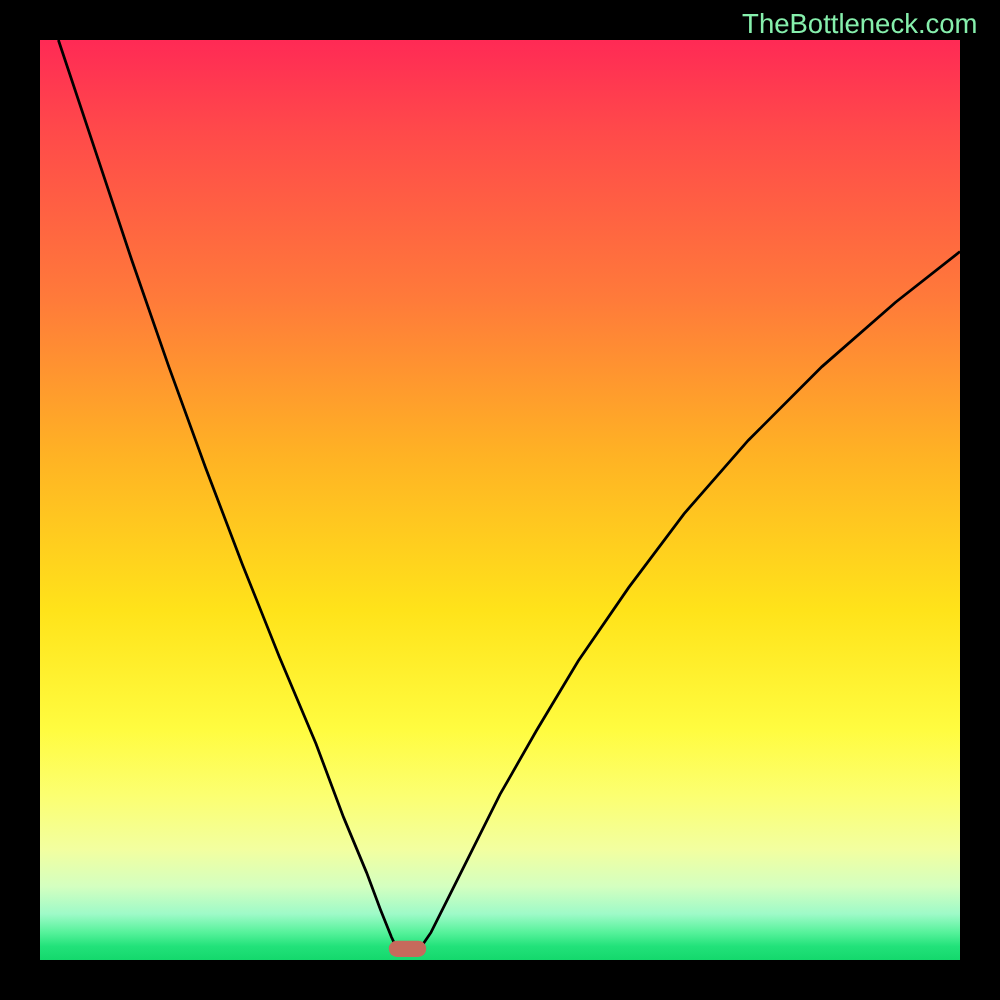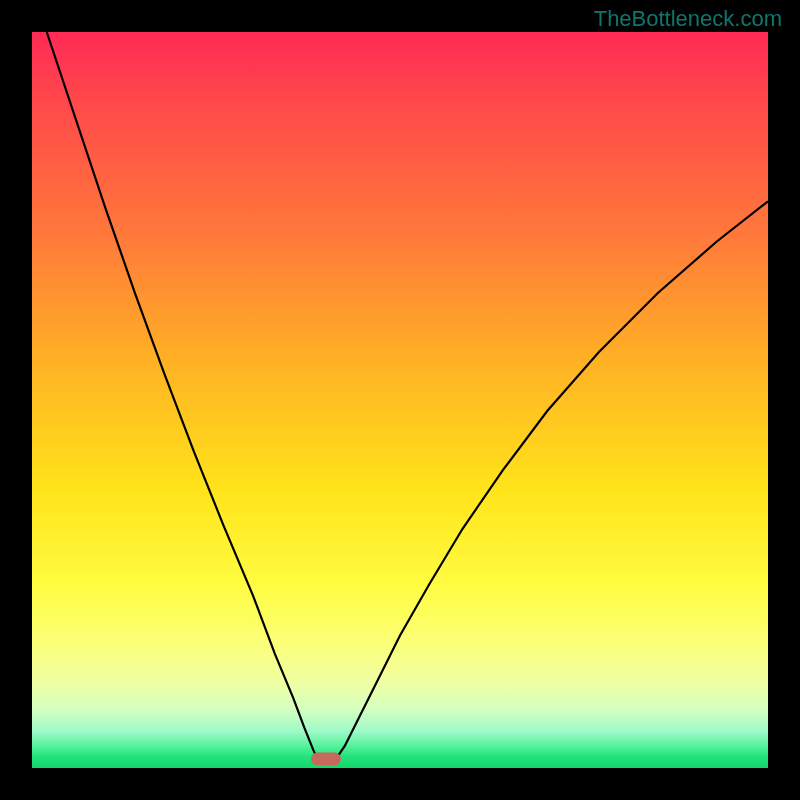--- a/index.html
+++ b/index.html
@@ -8,21 +8,21 @@
     width: 800px;
     height: 800px;
     background: #000;
     position: relative;
     font-family: Arial, sans-serif;
   }
   .watermark {
     position: absolute;
     top: 6px;
     right: 18px;
-    color: #0f766e;
+    color: #86efac;
     font-size: 22px;
     z-index: 10;
   }
   .plot-area {
     position: absolute;
     left: 32px;
     top: 32px;
     width: 736px;
     height: 736px;
     overflow: hidden;

